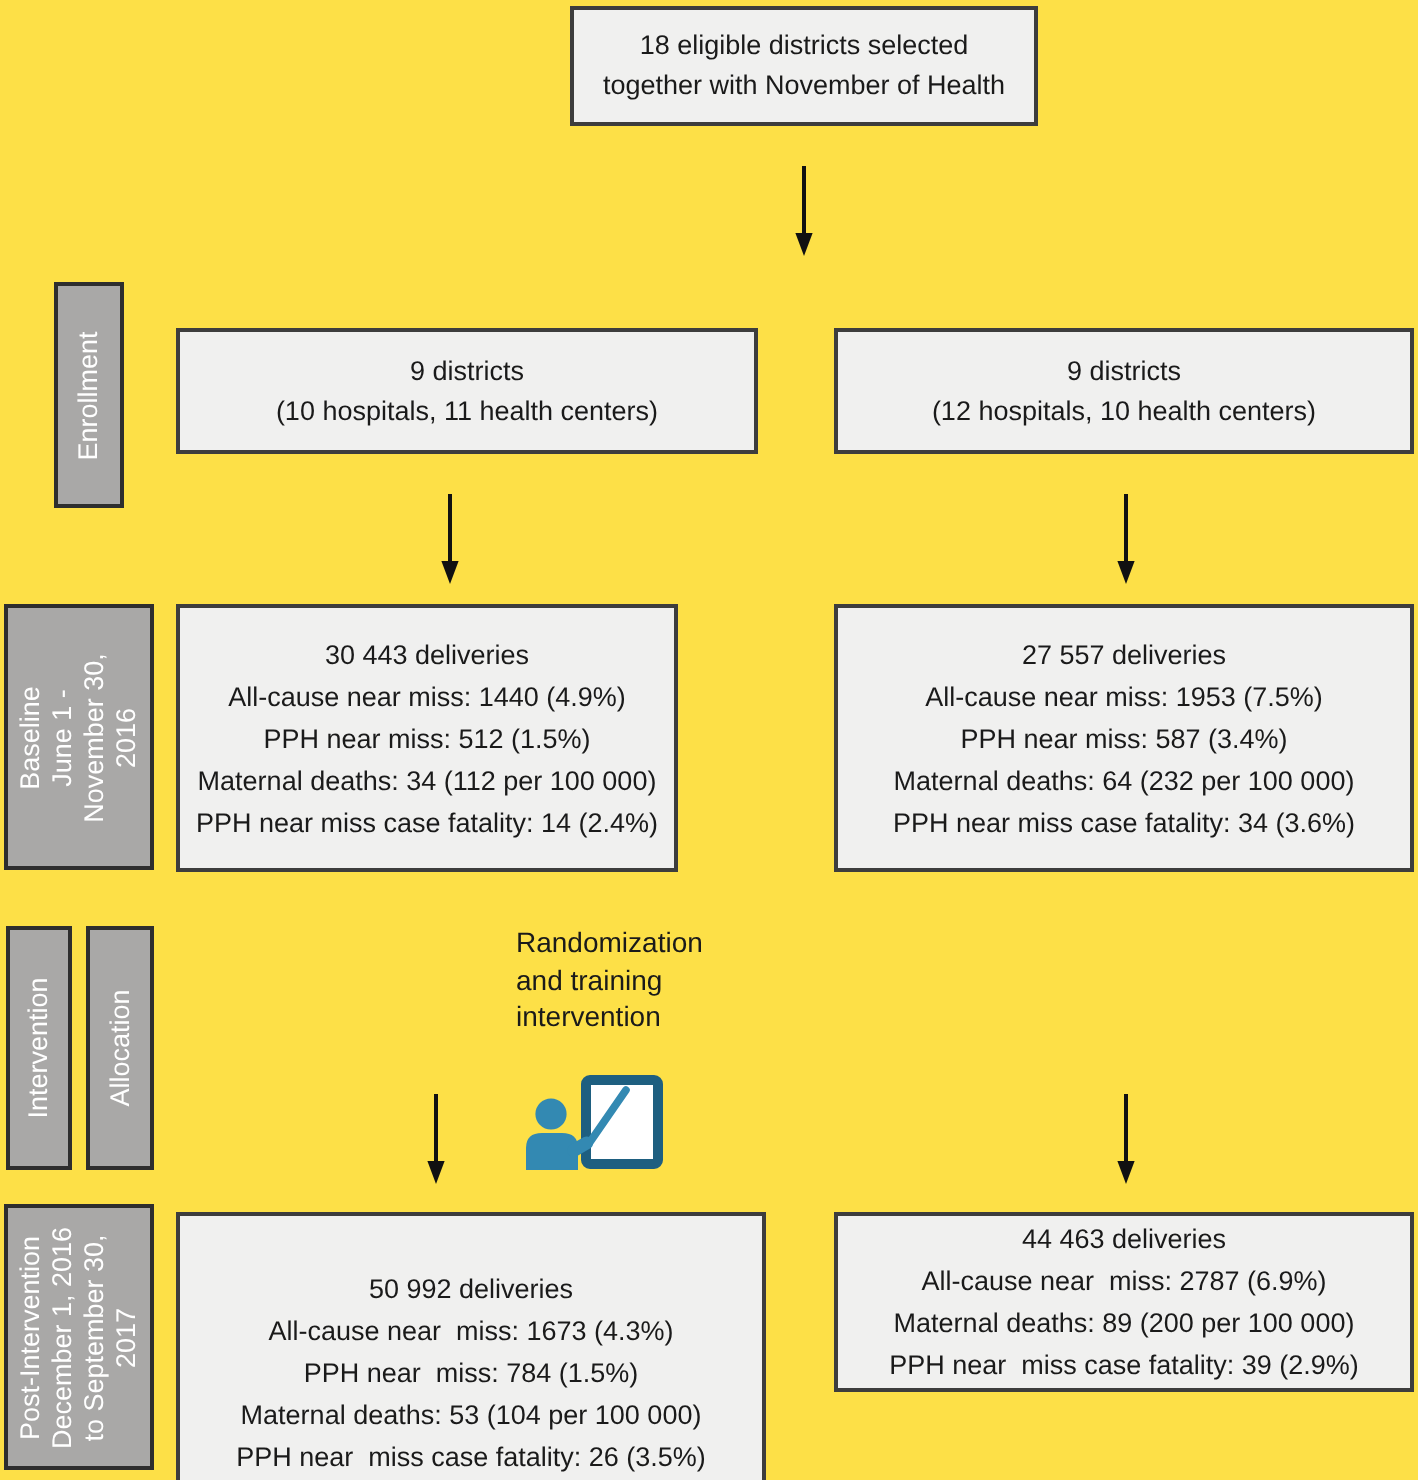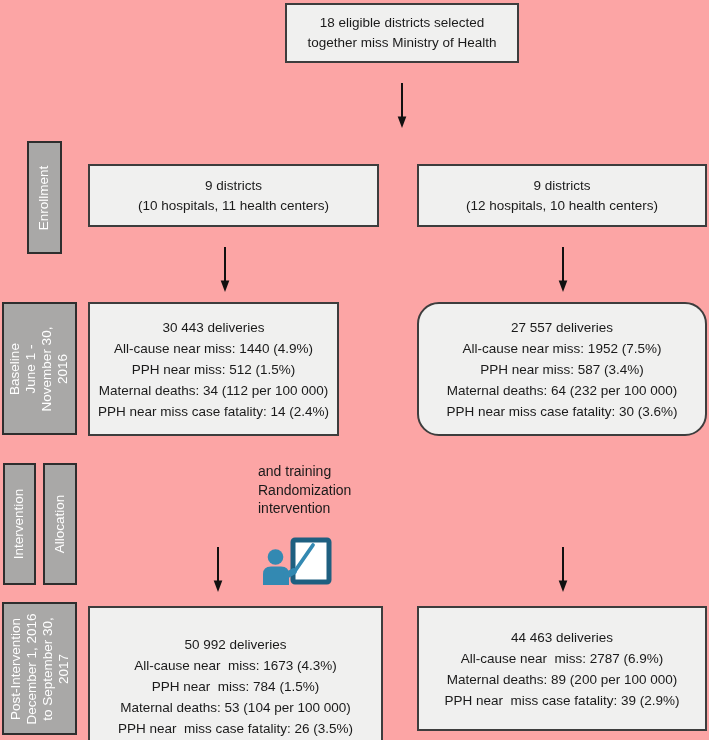--- a/index.html
+++ b/index.html
@@ -1,17 +1,17 @@
 <!DOCTYPE html>
 <html style="--box-fill: #f0f0ef; --box-border: #3d3d3d; --sidebar-fill: #a9a8a7; --sidebar-border: #2e2e2e; --sidebar-text: #ffffff; --text-color: #1a1a1a; --arrow-color: #111111; --icon-frame: #1e5f80; --icon-person: #3389b2;"><head>
 <meta charset="utf-8">
 <style>
   html,body{margin:0;padding:0;background:#ffffff;}
   .canvas{
-    position:relative;width:709px;height:740px;background:#fca5a5;
+    position:relative;width:709px;height:740px;background:#fde047;
     font-family:"Liberation Sans",sans-serif;color:var(--text-color,#1a1a1a);
     overflow:hidden;
   }
   .box{
     position:absolute;background:var(--box-fill,#f0f0ef);
     border:2px solid var(--box-border,#3d3d3d);
     display:flex;flex-direction:column;justify-content:center;align-items:center;
     text-align:center;box-sizing:border-box;
   }
   .box .line{white-space:pre-wrap;font-size:13.5px;line-height:20px;}
@@ -33,21 +33,21 @@
   .icon .person{fill:var(--icon-person,#3389b2);}
   .icon .stick{stroke:var(--icon-person,#3389b2);stroke-width:3.8;stroke-linecap:round;}
 </style>
 </head>
 <body>
 
 <div class="canvas">
 
   <div class="box" style="left:285px;top:3px;width:234px;height:60px;">
     <div class="line">18 eligible districts selected</div>
-    <div class="line">together miss Ministry of Health</div>
+    <div class="line">together with November of Health</div>
   </div>
 
   <svg class="arrow" width="12" height="46" viewBox="0 0 12 46" style="left:396px;top:82px;">
     <line x1="6" y1="1" x2="6" y2="36"></line>
       <polygon points="1.7,34.5 10.3,34.5 6,46"></polygon>
   </svg>
 
   <div class="sidebar" style="left:27px;top:141px;width:35px;height:113px;">
     <div class="rot">
       <div class="sline">Enrollment</div>
@@ -79,42 +79,42 @@
       <div class="sline">2016</div>
     </div>
   </div>
   <div class="box stats" style="left:88px;top:302px;width:251px;height:134px;">
     <div class="line">30 443 deliveries</div>
     <div class="line">All-cause near miss: 1440 (4.9%)</div>
     <div class="line">PPH near miss: 512 (1.5%)</div>
     <div class="line">Maternal deaths: 34 (112 per 100 000)</div>
     <div class="line">PPH near miss case fatality: 14 (2.4%)</div>
   </div>
-  <div class="box stats" style="left:417px;top:302px;width:290px;height:134px;border-radius:22px;">
+  <div class="box stats" style="left:417px;top:302px;width:290px;height:134px;">
     <div class="line">27 557 deliveries</div>
-    <div class="line">All-cause near miss: 1952 (7.5%)</div>
+    <div class="line">All-cause near miss: 1953 (7.5%)</div>
     <div class="line">PPH near miss: 587 (3.4%)</div>
     <div class="line">Maternal deaths: 64 (232 per 100 000)</div>
-    <div class="line">PPH near miss case fatality: 30 (3.6%)</div>
+    <div class="line">PPH near miss case fatality: 34 (3.6%)</div>
   </div>
 
   <div class="sidebar" style="left:3px;top:463px;width:33px;height:122px;">
     <div class="rot">
       <div class="sline">Intervention</div>
     </div>
   </div>
   <div class="sidebar" style="left:43px;top:463px;width:34px;height:122px;">
     <div class="rot">
       <div class="sline">Allocation</div>
     </div>
   </div>
 
   <div class="note" style="left:258px;top:462px;width:130px;">
+    <div>Randomization</div>
     <div>and training</div>
-    <div>Randomization</div>
     <div>intervention</div>
   </div>
 
   <svg class="icon" width="72" height="72" viewBox="0 0 72 72" style="left:260px;top:520px;">
     <rect class="frame" x="33" y="20" width="36" height="42" rx="2"></rect>
     <line class="stick" x1="35" y1="51" x2="53" y2="25"></line>
     <circle class="person" cx="15.5" cy="37" r="7.8"></circle>
     <path class="person" d="M3,65 L3,54 Q3,46.5 11,46.5 L21,46.5 Q29,46.5 29,54 L29,65 Z"></path>
     <g transform="rotate(-30 27 56)">
         <rect class="person" x="24" y="52" width="14" height="6.5" rx="3.2"></rect>
@@ -138,20 +138,20 @@
       <div class="sline">2017</div>
     </div>
   </div>
   <div class="box stats" style="left:88px;top:606px;width:295px;height:160px;">
     <div class="line">50 992 deliveries</div>
     <div class="line">All-cause near  miss: 1673 (4.3%)</div>
     <div class="line">PPH near  miss: 784 (1.5%)</div>
     <div class="line">Maternal deaths: 53 (104 per 100 000)</div>
     <div class="line">PPH near  miss case fatality: 26 (3.5%)</div>
   </div>
-  <div class="box stats" style="left:417px;top:606px;width:290px;height:125px;">
+  <div class="box stats" style="left:417px;top:606px;width:290px;height:90px;">
     <div class="line">44 463 deliveries</div>
     <div class="line">All-cause near  miss: 2787 (6.9%)</div>
     <div class="line">Maternal deaths: 89 (200 per 100 000)</div>
     <div class="line">PPH near  miss case fatality: 39 (2.9%)</div>
   </div>
 
 </div>
 
 </body></html>

